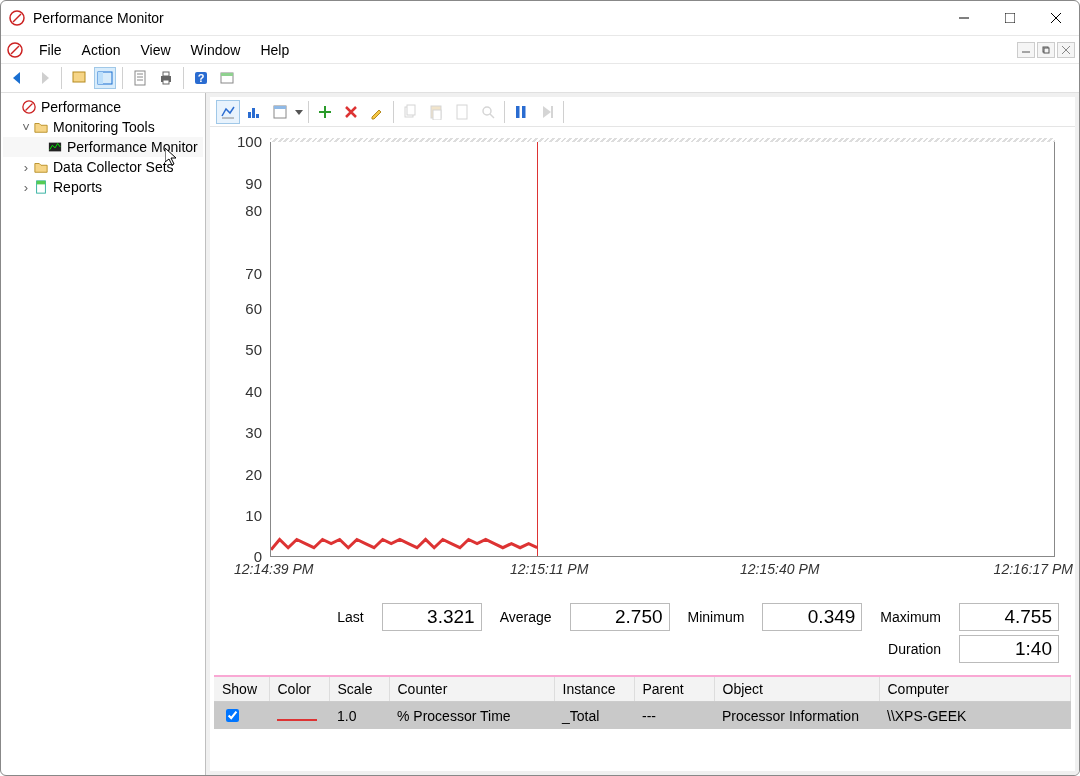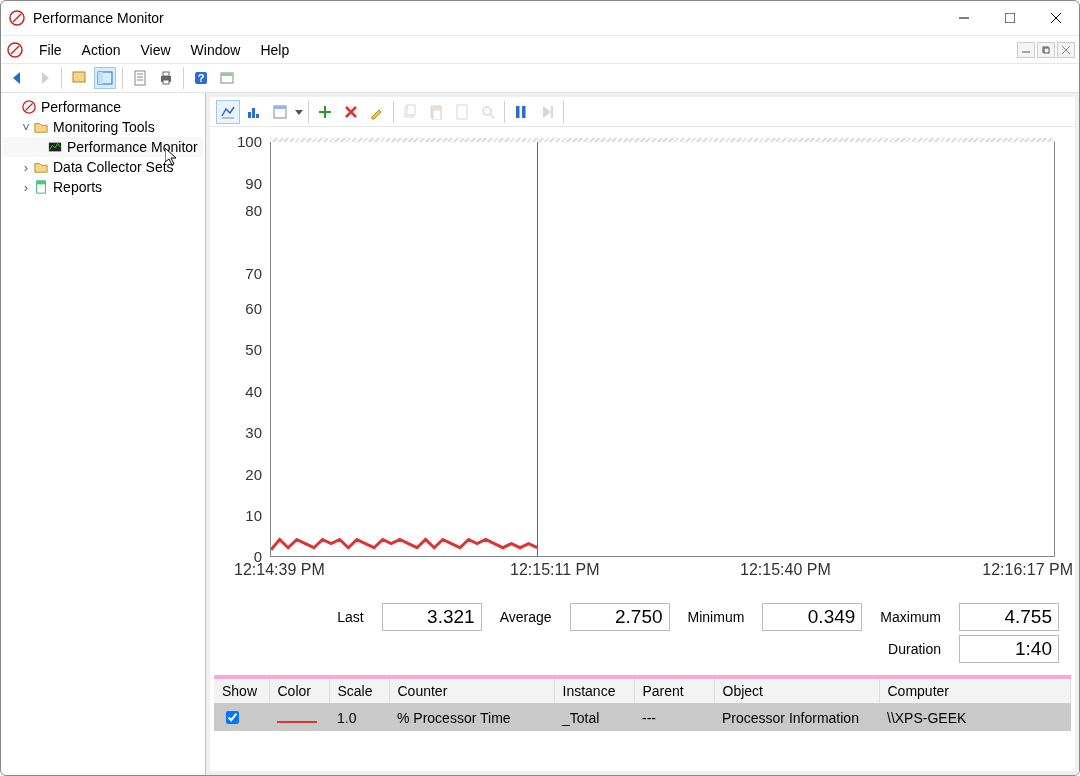--- a/index.html
+++ b/index.html
@@ -45,31 +45,31 @@
   .ct-btn { width: 24px; height: 24px; display: flex; align-items: center; justify-content: center; border: 1px solid transparent; cursor: pointer; }
   .ct-btn.active { border: 1px solid #a0c8e8; background: #e8f3fd; }
   .ct-btn.disabled { opacity: .35; cursor: default; }
   .ct-dd { width: 10px; display: flex; align-items: center; justify-content: center; cursor: pointer; }
 
   
   .chart-wrap { position: relative; flex: 1; padding: 10px 14px 4px 14px; min-height: 0; }
   .chart-grid { position: absolute; left: 60px; right: 20px; top: 14px; height: 416px; border: 1px solid #888; background: #fff; }
   .chart-grid::before { content: ""; position: absolute; top: -4px; left: -1px; right: -1px; height: 4px; background: repeating-linear-gradient(-45deg,#ddd 0 2px,#fff 2px 4px); }
   .y-tick { position: absolute; right: calc(100% - 52px); font-size: 15px; color: #333; }
-  .x-tick { position: absolute; top: 434px; font-size: 16px; color: #333; }
+  .x-tick { position: absolute; top: 434px; font-size: 14px; color: #333; font-style: italic; }
   .time-marker { position: absolute; width: 1px; background: #d33; }
 
   
   .stats { padding: 6px 16px 2px 16px; }
   .stats-row { display: flex; justify-content: flex-end; gap: 18px; align-items: center; margin-bottom: 4px; }
   .stat-lbl { font-size: 14px; text-align: right; }
   .stat-val { width: 100px; border: 1px solid #bbb; padding: 2px 6px; text-align: right; font-size: 19px; background: #fff; }
 
   
-  .counters { border-top: 4px solid #f9a8d4; background: #a3a3a3; margin: 6px 4px 4px 4px; }
+  .counters { border-top: 2px solid #f9a8d4; background: #a3a3a3; margin: 6px 4px 4px 4px; }
   .counters table { width: 100%; border-collapse: collapse; font-size: 14px; }
   .counters th { background: #f3f3f3; font-weight: normal; text-align: left; padding: 4px 8px; border-right: 1px solid #ddd; border-bottom: 1px solid #ccc; }
   .counters td { padding: 4px 8px; }
   .counters tr.selected td { background: #c9c9c9; }
   .color-swatch { width: 40px; height: 2px; background: #d33; display: inline-block; }
 
   
   .cursor { position: absolute; width: 14px; height: 18px; pointer-events: none; }
 </style>
 </head>

